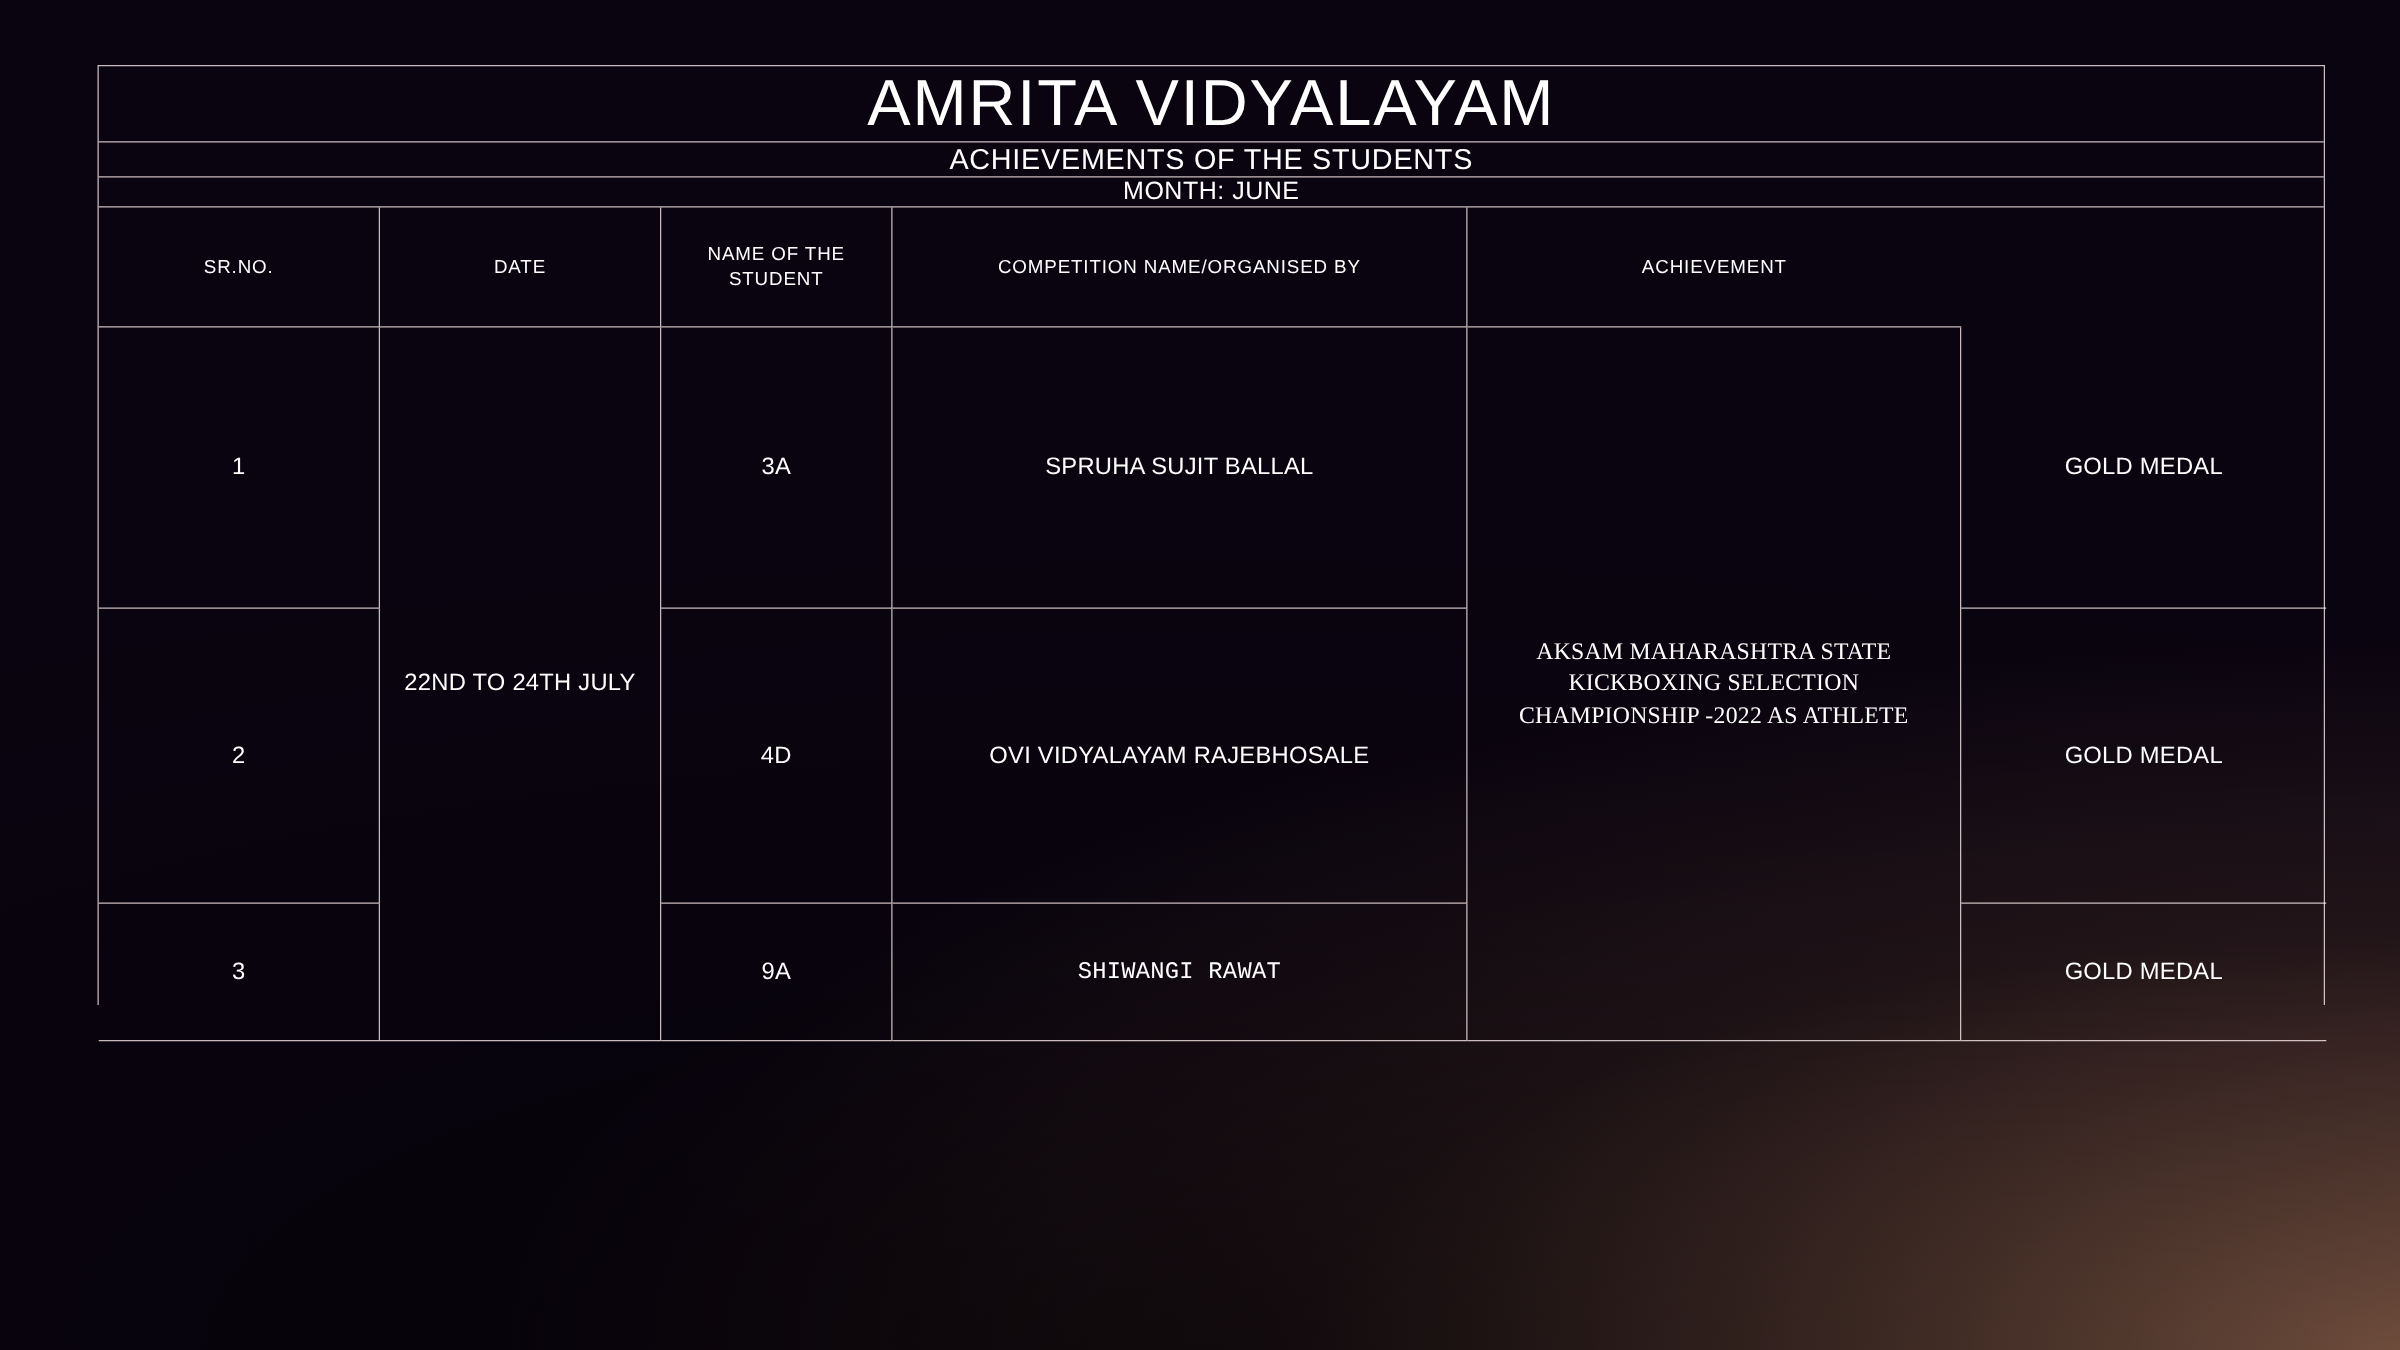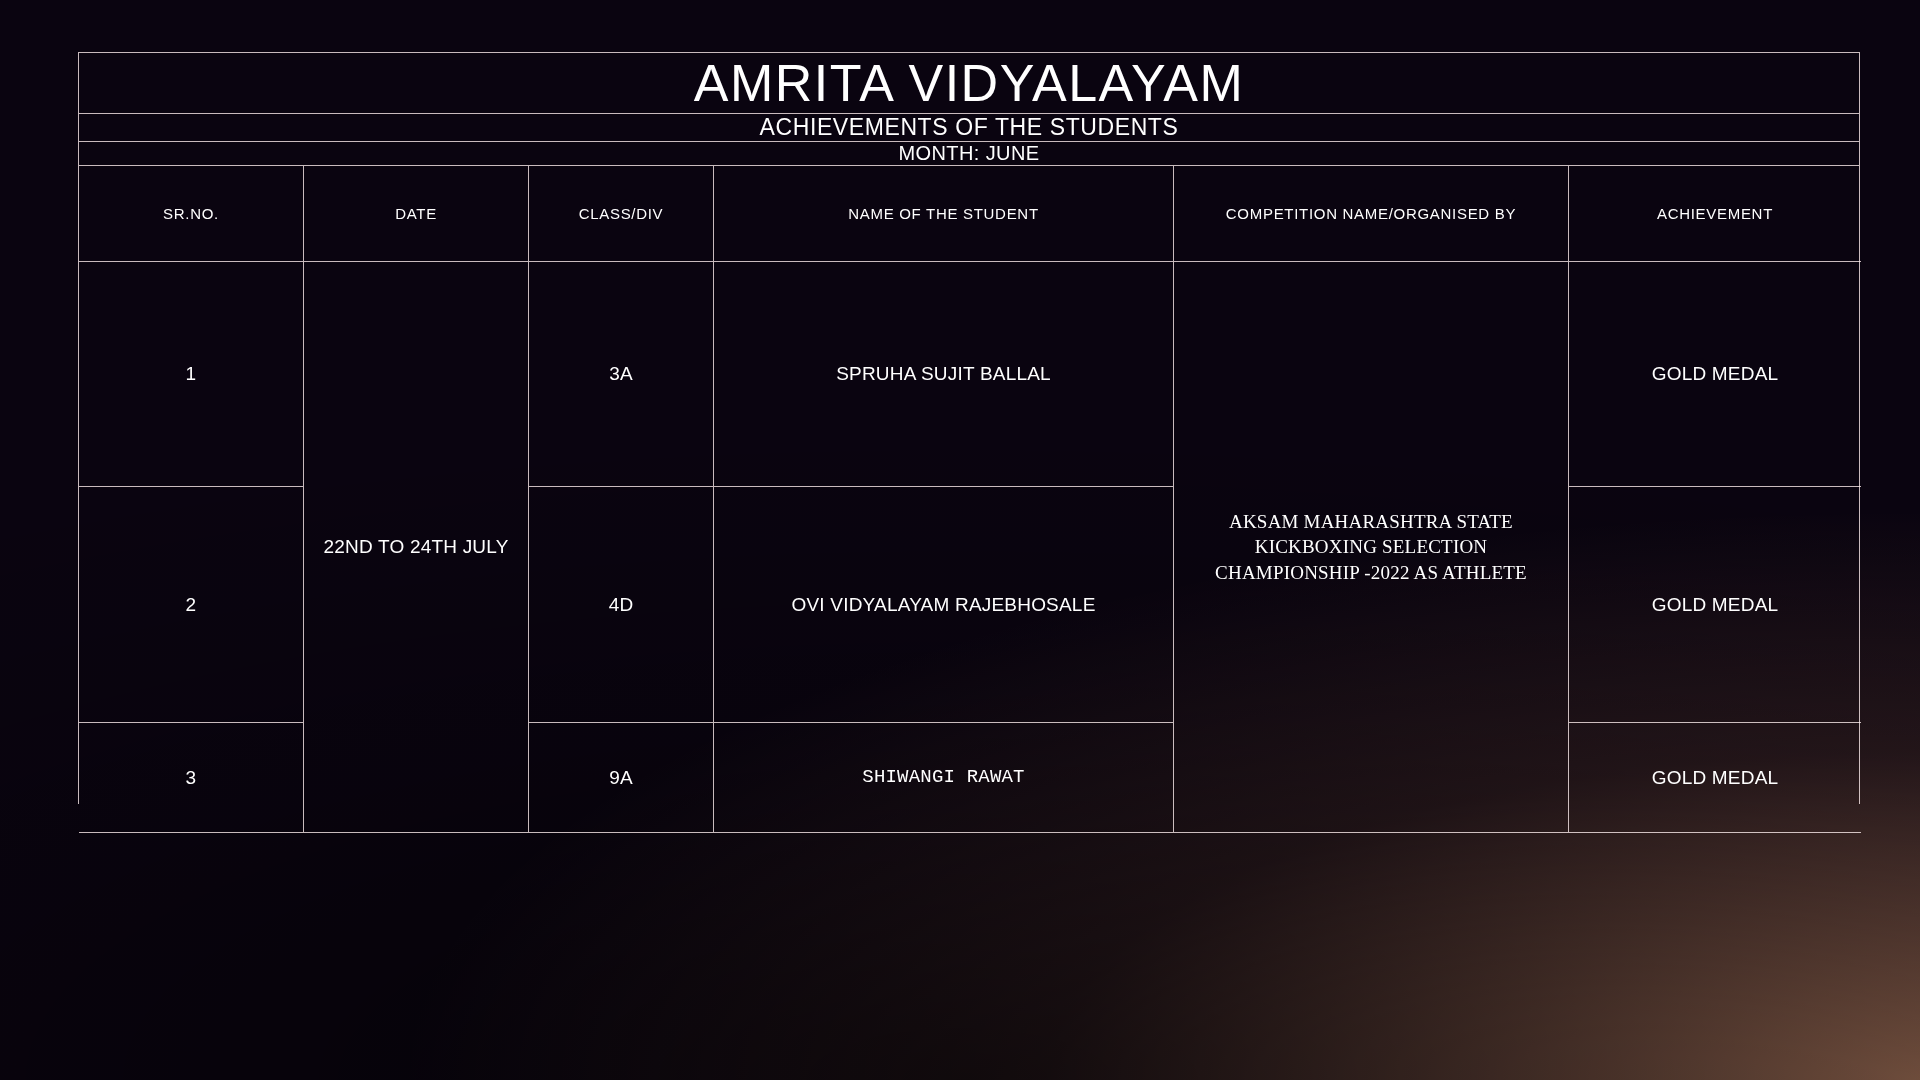--- a/index.html
+++ b/index.html
@@ -148,21 +148,20 @@
   <div class="band" id="title-band">AMRITA VIDYALAYAM</div>
 
   <div class="band" id="subtitle-band">ACHIEVEMENTS OF THE STUDENTS</div>
 
   <div class="band" id="month-band">MONTH: JUNE</div>
 
   <div id="grid">
 
     <div class="cell head">SR.NO.</div>
     <div class="cell head">DATE</div>
-    <div class="cell head">CLASS/DIV</div>
     <div class="cell head">NAME OF THE STUDENT</div>
     <div class="cell head">COMPETITION NAME/ORGANISED BY</div>
     <div class="cell head last-col">ACHIEVEMENT</div>
 
     <div class="cell body-cell" id="date-merged">22ND TO 24TH JULY</div>
 
     <div class="cell body-cell multiline" id="comp-merged">AKSAM MAHARASHTRA STATE
 KICKBOXING SELECTION
 CHAMPIONSHIP -2022 AS ATHLETE</div>
 

